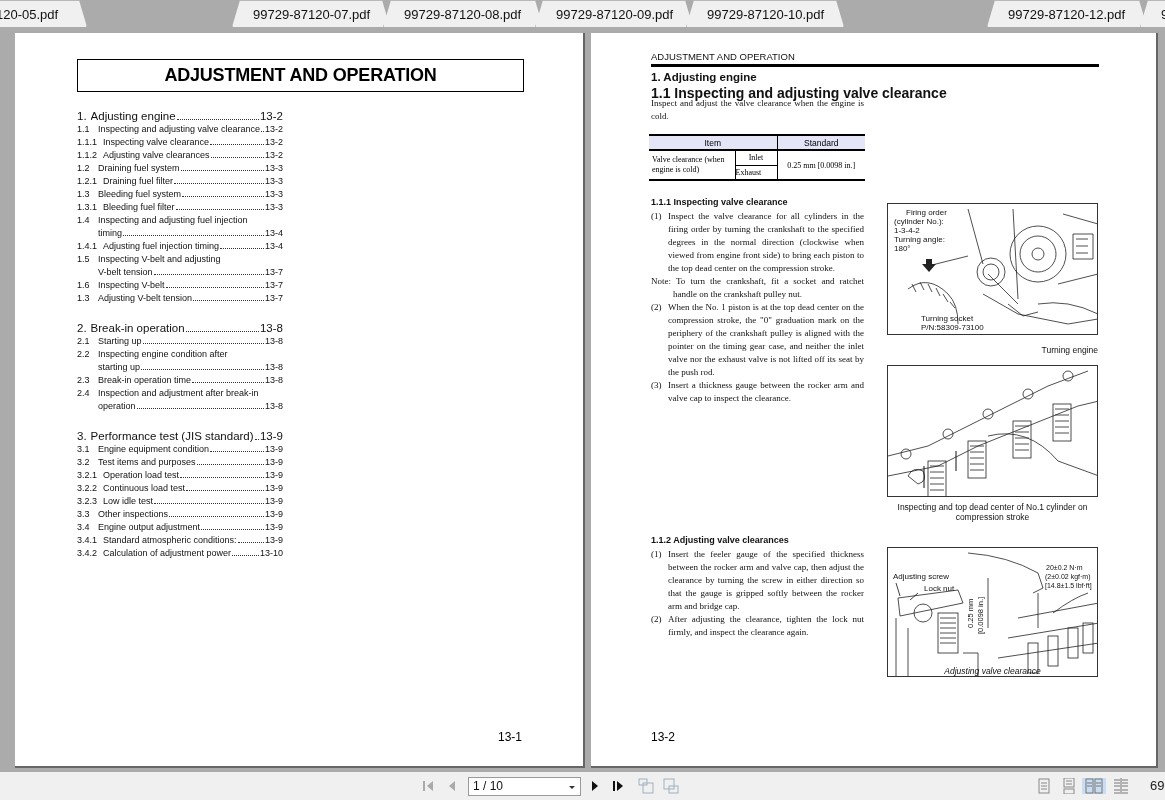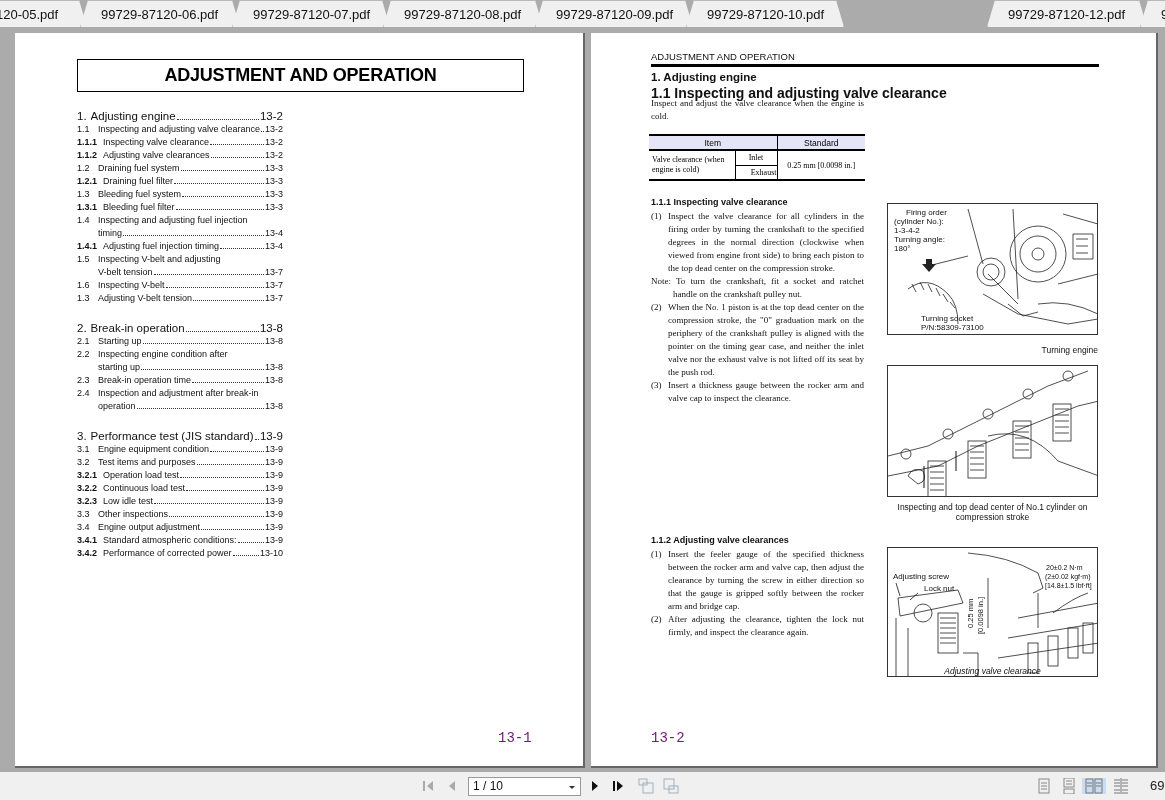--- a/index.html
+++ b/index.html
@@ -17,28 +17,28 @@
   .page-left { left: 15px; width: 570px; height: 735px; }
   .page-right { left: 591px; width: 567px; height: 735px; }
 
   
   .title-box { position: absolute; left: 62px; top: 26px; width: 447px; height: 33px; border: 1px solid #000;
                font-size: 18px; font-weight: bold; text-align: center; line-height: 31px; color: #000; letter-spacing: -0.2px; }
   .toc { position: absolute; left: 62px; top: 70px; width: 206px; font-size: 9px; color: #111; }
   .toc-row { display: flex; align-items: baseline; height: 13px; line-height: 13px; white-space: nowrap; }
   .toc-row.major { font-size: 11.5px; height: 14px; line-height: 14px; }
   .toc-row .num { flex: 0 0 auto; width: 21px; }
-  .toc-row.sub3 .num { width: 26px; font-weight: bold; }
+  .toc-row.sub3 .num { width: 26px; }
   .toc-row.major .num { width: auto; margin-right: 4px; }
   .toc-row .lbl { flex: 0 1 auto; overflow: hidden; margin-top: 6px; }
   .toc-row .dots { flex: 1 1 auto; overflow: hidden; border-bottom: 1px dotted #333; margin: 0 1px 3px 1px; min-width: 2px; height: 1px; }
   .toc-row .pg { flex: 0 0 auto; }
   .toc-row.cont .num { visibility: hidden; }
   .gap { height: 16px; }
-  .page-num { position: absolute; font-size: 14px; color: #701a75; font-family: Liberation Mono, monospace; }
+  .page-num { position: absolute; font-size: 12px; color: #000000; }
 
   
   .rp-header { position: absolute; left: 60px; top: 18px; font-size: 9.5px; color: #111; }
   .rp-rule { position: absolute; left: 60px; top: 31px; width: 448px; height: 3px; background: #000; }
   .h1 { position: absolute; left: 60px; top: 38px; font-size: 11.5px; font-weight: bold; color: #111; }
   .h2 { position: absolute; left: 60px; top: 52px; font-size: 14px; font-weight: bold; color: #111; }
   .serif { font-family: "Liberation Serif", serif; font-size: 9px; color: #111; line-height: 13px; text-align: justify; }
   .intro { position: absolute; left: 60px; top: 64px; width: 213px; }
 
   .spec-table { position: absolute; left: 58px; top: 101px; width: 216px; border-collapse: collapse; border-top: 2px solid #000; border-bottom: 2px solid #000; }
@@ -62,21 +62,20 @@
   .page-select { position: absolute; left: 468px; top: 5px; width: 113px; height: 19px; background: #fff; border: 1px solid #9a9a9a; font-size: 12px; padding-left: 4px; line-height: 17px; color: #111; }
   .page-select .caret { position: absolute; right: 5px; top: 8px; width: 0; height: 0; border-left: 3px solid transparent; border-right: 3px solid transparent; border-top: 3px solid #333; }
   .zoom-val { position: absolute; left: 1150px; top: 6px; font-size: 13px; color: #222; }
   .view-active { background: #c9dcf2; }
 </style>
 </head>
 <body>
 
 <div class="tabbar" id="tabbar">
     <div class="tab" style="left: -80px; width: 167px; clip-path: polygon(8px 0px, calc(100% - 8px) 0px, 100% 100%, 0px 100%);">99729-87120-05.pdf</div>
-    <div class="tab" style="left: 80px; width: 160px; clip-path: polygon(8px 0px, calc(100% - 8px) 0px, 100% 100%, 0px 100%);">99729-87120-06.pdf</div>
     <div class="tab" style="left: 232px; width: 158px; clip-path: polygon(8px 0px, calc(100% - 8px) 0px, 100% 100%, 0px 100%);">99729-87120-07.pdf</div>
     <div class="tab" style="left: 383px; width: 160px; clip-path: polygon(8px 0px, calc(100% - 8px) 0px, 100% 100%, 0px 100%);">99729-87120-08.pdf</div>
     <div class="tab" style="left: 535px; width: 158px; clip-path: polygon(8px 0px, calc(100% - 8px) 0px, 100% 100%, 0px 100%);">99729-87120-09.pdf</div>
     <div class="tab" style="left: 686px; width: 158px; clip-path: polygon(8px 0px, calc(100% - 8px) 0px, 100% 100%, 0px 100%);">99729-87120-10.pdf</div>
     <div class="tab" style="left: 987px; width: 160px; clip-path: polygon(8px 0px, calc(100% - 8px) 0px, 100% 100%, 0px 100%);">99729-87120-12.pdf</div>
     <div class="tab" style="left: 1140px; width: 40px; clip-path: polygon(8px 0px, calc(100% - 8px) 0px, 100% 100%, 0px 100%);">9</div>
   </div>
 
 <div class="viewer">
 
@@ -258,21 +257,21 @@
           <span class="pg">13-9</span>
         </div>
         <div class="toc-row sub3">
           <span class="num">3.4.1</span>
           <span class="lbl">Standard atmospheric conditions:</span>
           <span class="dots"></span>
           <span class="pg">13-9</span>
         </div>
         <div class="toc-row sub3">
           <span class="num">3.4.2</span>
-          <span class="lbl">Performance of corrected power</span>
+          <span class="lbl">Calculation of adjustment power</span>
           <span class="dots"></span>
           <span class="pg">13-10</span>
         </div>
       </div>
     <div class="page-num" style="left:483px; top:697px;">13-1</div>
   </div>
 
   <div class="page page-right">
     <div class="rp-header">ADJUSTMENT AND OPERATION</div>
     <div class="rp-rule"></div>
@@ -285,21 +284,21 @@
           <tr>
         <th colspan="2">Item</th>
         <th class="vsep">Standard</th>
       </tr>
       <tr style="height:15px;">
         <td rowspan="2" style="width:86px; padding:2px 3px; line-height:10px;">Valve clearance (when engine is cold)</td>
         <td class="vsep" style="width:42px; text-align:center;">Inlet</td>
         <td rowspan="2" class="vsep" style="text-align:center;">0.25 mm [0.0098 in.]</td>
       </tr>
       <tr style="height:15px;">
-        <td class="vsep" style="text-align:right;margin-top:48px;">Exhaust</td>
+        <td class="vsep" style="text-align:left;margin-top:48px;">Exhaust</td>
       </tr>
     </tbody>
       </table>
 
     <div class="sec-h" style="top:164px;">1.1.1   Inspecting valve clearance</div>
     <div class="steps serif" style="top:177px;" id="steps111">
         <div class="step">
           <span class="n">(1)</span>
           <span class="t">Inspect the valve clearance for all cylinders in the firing order by turning the crankshaft to the specified degrees in the normal direction (clockwise when viewed from engine front side) to bring each piston to the top dead center on the compression stroke.</span>
         </div>

